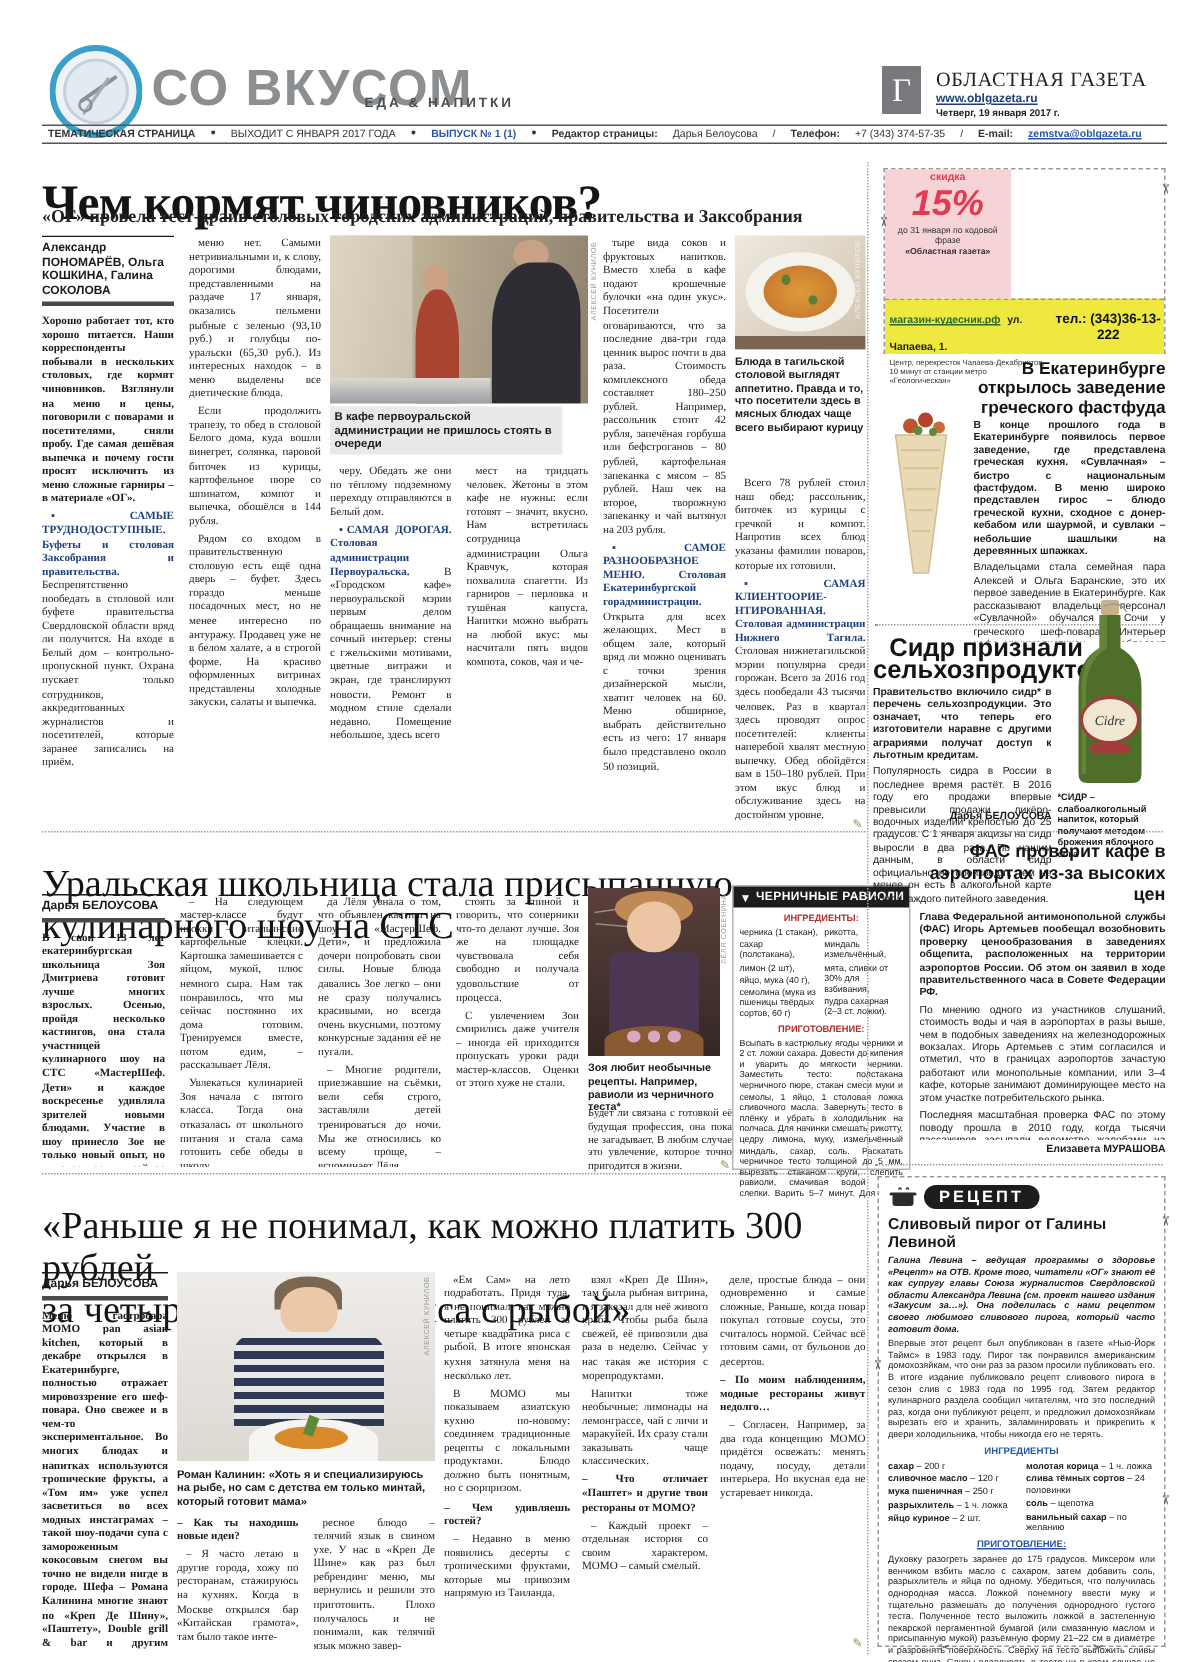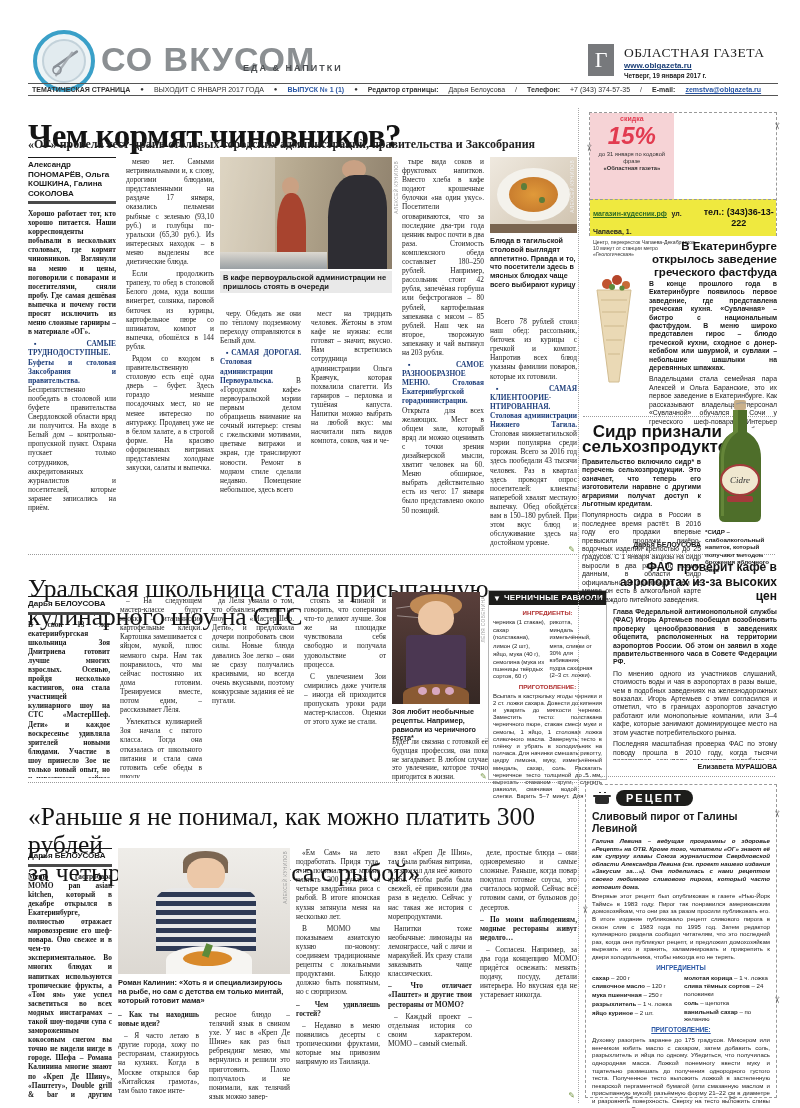--- a/index.html
+++ b/index.html
@@ -40,21 +40,21 @@
          font:400 4.8px/6px "Liberation Sans",sans-serif;color:#9a9a9a;letter-spacing:.4px;}
   .endmark{position:absolute;font-size:8px;color:#7a9a4a;}
   .photo{position:absolute;overflow:hidden;}
   
   .a1{position:absolute;left:28px;top:100px;width:549px;height:456px;}
   .a1-title{position:absolute;left:0;top:-4px;font:700 33px/36px "Liberation Serif",serif;color:#141414;letter-spacing:-.5px;}
   .a1-sub{position:absolute;left:0;top:37px;font:700 12px/14px "Liberation Serif",serif;color:#222;}
   .a1-band{position:absolute;left:0;top:57px;width:549px;height:399px;}
   .a1-colsA{position:absolute;left:0;top:0;width:186px;height:399px;}
   .a1-photo1{left:192px;top:0;width:172px;height:112px;background:linear-gradient(100deg,#d3c7ae 0%,#b3a68d 45%,#8d7f6b 100%);}
-  .a1-cap1{position:absolute;left:192px;top:114px;width:172px;background:#e9e9e9;
+  .a1-cap1{position:absolute;left:192px;top:114px;width:155px;background:#e9e9e9;
            font:700 7.6px/9.2px "Liberation Sans",sans-serif;padding:2px 3px;box-sizing:border-box;}
   .a1-colsB{position:absolute;left:192px;top:152px;width:172px;height:247px;}
   .a1-colE{position:absolute;left:374px;top:0;width:82px;height:399px;}
   .a1-photo2{left:462px;top:0;width:87px;height:76px;background:linear-gradient(135deg,#efe9df,#cfc2ae);}
   .a1-cap2{position:absolute;left:462px;top:80px;width:87px;font:700 7.2px/8.8px "Liberation Sans",sans-serif;}
   .a1-colF{position:absolute;left:462px;top:160px;width:87px;height:239px;}
   
   .p1-win{position:absolute;left:0;top:0;width:32%;height:100%;background:rgba(255,255,255,.25);}
   .p1-red{position:absolute;left:33%;top:32%;width:17%;height:68%;background:#a8442f;border-radius:45% 45% 0 0;}
   .p1-red-head{position:absolute;left:36%;top:18%;width:10%;height:17%;background:#caa183;border-radius:50%;}
@@ -271,20 +271,21 @@
         <div class="col">
           <p class="blk byline">Дарья БЕЛОУСОВА</p>
           <p class="blk lead">В свои 13 лет екатеринбургская школьница Зоя Дмитриева готовит лучше многих взрослых. Осенью, пройдя несколько кастингов, она стала участницей кулинарного шоу на СТС «МастерШеф. Дети» и каждое воскресенье удивляла зрителей новыми блюдами. Участие в шоу принесло Зое не только новый опыт, но и известность – сейчас она ведёт мастер-классы для детей в ресторане «Паста.Вино».</p>
         </div>
         <div class="col">
           <p class="blk body">– На следующем мастер-классе будут ньокки – итальянские картофельные клёцки. Картошка замешивается с яйцом, мукой, плюс немного сыра. Нам так понравилось, что мы сейчас постоянно их дома готовим. Тренируемся вместе, потом едим, – рассказывает Лёля.</p>
           <p class="blk body">Увлекаться кулинарией Зоя начала с пятого класса. Тогда она отказалась от школьного питания и стала сама готовить себе обеды в школу.</p>
         </div>
         <div class="col">
           <p class="blk body">да Лёля узнала о том, что объявлен кастинг на шоу «МастерШеф. Дети», и предложила дочери попробовать свои силы. Новые блюда давались Зое легко – они не сразу получались красивыми, но всегда очень вкусными, поэтому конкурсные задания её не пугали.</p>
+          <p class="blk body">– Многие родители, приезжавшие на съёмки, вели себя строго, заставляли детей тренироваться до ночи. Мы же относились ко всему проще, – вспоминает Лёля.</p>
         </div>
         <div class="col">
           <p class="blk body">стоять за спиной и говорить, что соперники что-то делают лучше. Зоя же на площадке чувствовала себя свободно и получала удовольствие от процесса.</p>
           <p class="blk body">С увлечением Зои смирились даже учителя – иногда ей приходится пропускать уроки ради мастер-классов. Оценки от этого хуже не стали.</p>
         </div>
       </div>
 
     <div class="photo a2-photo">
       <div class="zo-chalk1"></div>
       <div class="zo-chalk2"></div>

